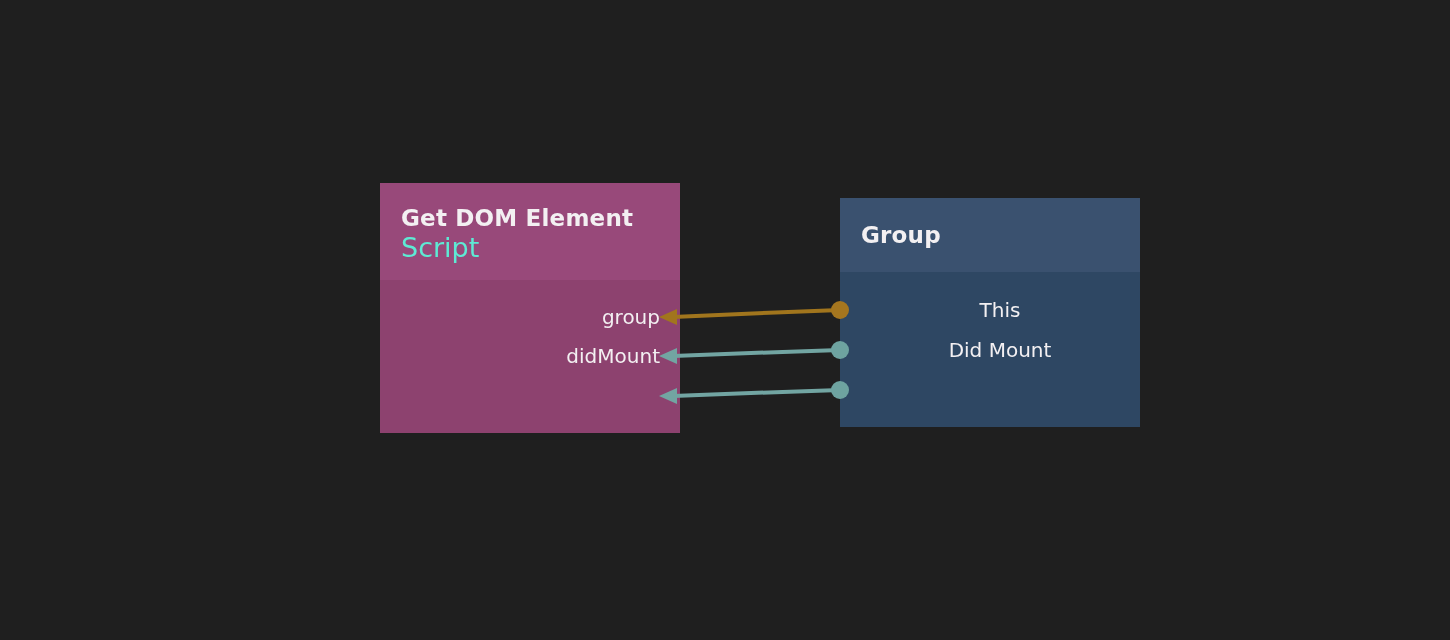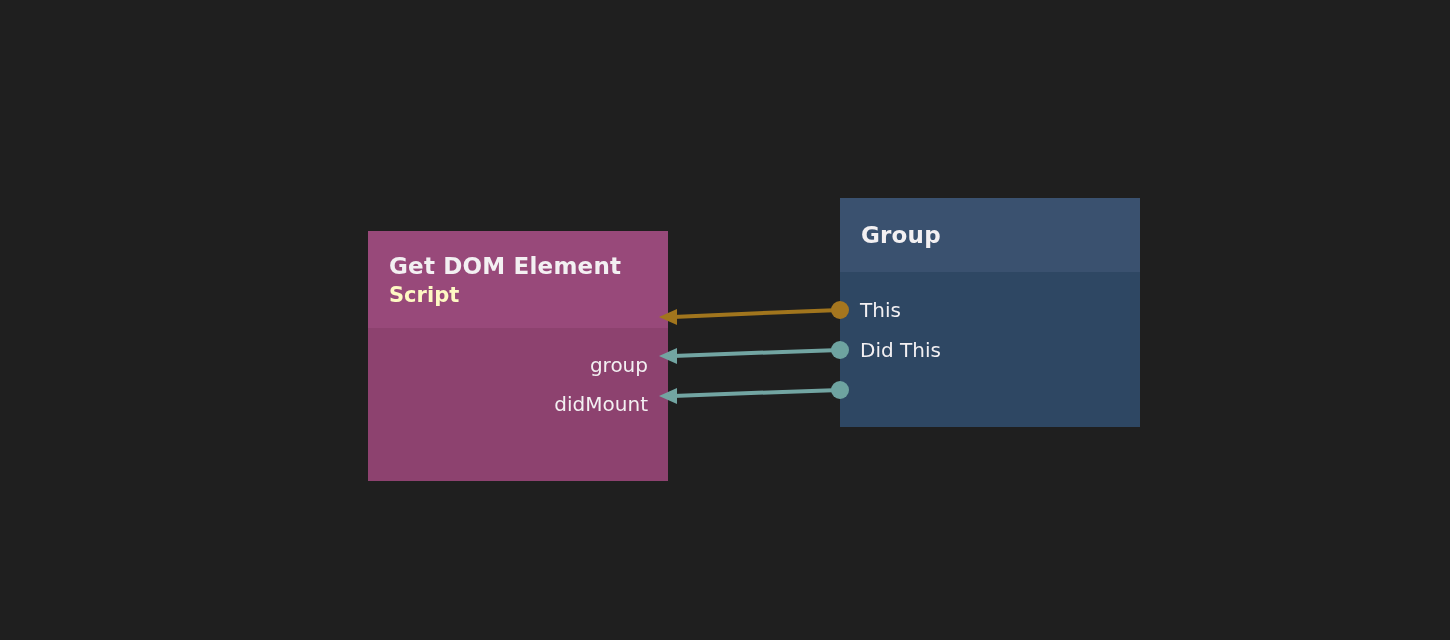--- a/index.html
+++ b/index.html
@@ -35,66 +35,66 @@
   }
   .node-title {
     color: #f3f0f2;
     font-size: 23px;
     font-weight: 600;
     letter-spacing: 0.2px;
     line-height: 30px;
     white-space: nowrap;
   }
   .node-subtitle {
-    color: #fef9c3;
-    font-size: 21px;
-    font-weight: 700;
+    color: #5eead4;
+    font-size: 27px;
+    font-weight: 400;
     line-height: 27px;
     white-space: nowrap;
   }
   .node-subtitle:empty { display: none; }
   .port {
     position: absolute;
     left: 0;
     right: 0;
     height: 28px;
     line-height: 28px;
     font-size: 20px;
     color: #f3f0f2;
     white-space: nowrap;
   }
   .port.right { text-align: right; padding-right: 20px; }
-  .port.left  { text-align: left;  padding-left: 20px;  }
+  .port.left  { text-align: center;  padding-left: 20px;  }
 </style>
 </head>
 <body>
 
 <div class="canvas" style="background: rgb(31, 31, 31); width: 1450px; height: 640px;">
   <svg class="connection-layer" width="1450" height="640" viewBox="0 0 1450 640">
       <path d="M 840 310 C 780 312, 745 314, 673 317" stroke="#a1751d" stroke-width="4" fill="none"></path>
       <polygon points="659,317 677,309 677,325" fill="#a1751d"></polygon>
       <path d="M 840 350 C 780 352, 745 353, 673 356" stroke="#72a5a2" stroke-width="4" fill="none"></path>
       <polygon points="659,356 677,348 677,364" fill="#72a5a2"></polygon>
       <path d="M 840 390 C 780 392, 745 393, 673 396" stroke="#72a5a2" stroke-width="4" fill="none"></path>
       <polygon points="659,396 677,388 677,404" fill="#72a5a2"></polygon>
       <circle cx="840" cy="310" r="9" fill="#a5761f"></circle>
       <circle cx="840" cy="350" r="9" fill="#6ea3a0"></circle>
       <circle cx="840" cy="390" r="9" fill="#6ea3a0"></circle>
     </svg>
 
-  <div class="node" style="left: 368px; top: 183px; width: 300px; height: 250px; background: rgb(141, 66, 111); margin-top: 48px;">
+  <div class="node" style="left: 380px; top: 183px; width: 300px; height: 250px; background: rgb(141, 66, 111);">
     <div class="node-header" style="background: rgb(152, 73, 122); height: 97px;">
       <div class="node-title">Get DOM Element</div>
       <div class="node-subtitle">Script</div>
     </div>
   <div class="port right" style="top: 120px;">group</div>
       <div class="port right" style="top: 159px;">didMount</div>
     </div>
 
   <div class="node" style="left: 840px; top: 198px; width: 300px; height: 229px; background: rgb(46, 71, 99);">
     <div class="node-header" style="background: rgb(58, 81, 111); height: 74px;">
       <div class="node-title">Group</div>
 
     </div>
   <div class="port left" style="top: 98px;">This</div>
-      <div class="port left" style="top: 138px;">Did This</div>
+      <div class="port left" style="top: 138px;">Did Mount</div>
     </div>
 </div>
 
 </body></html>

